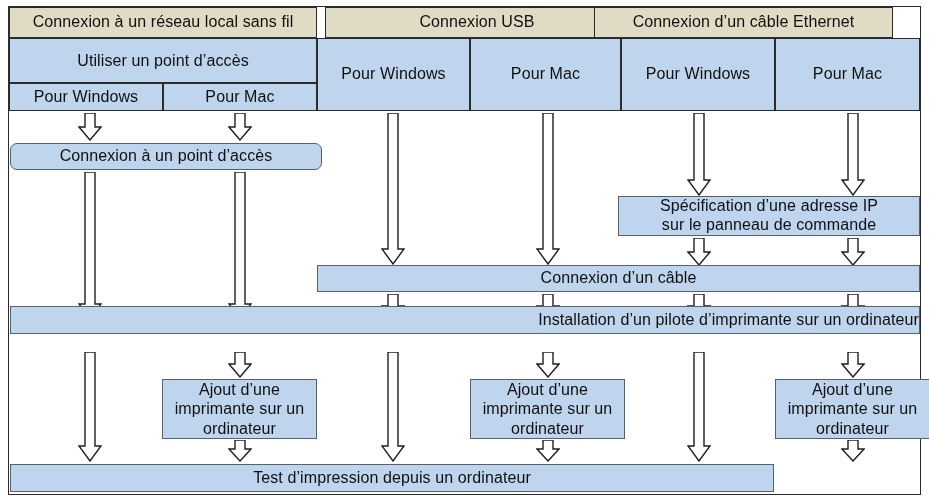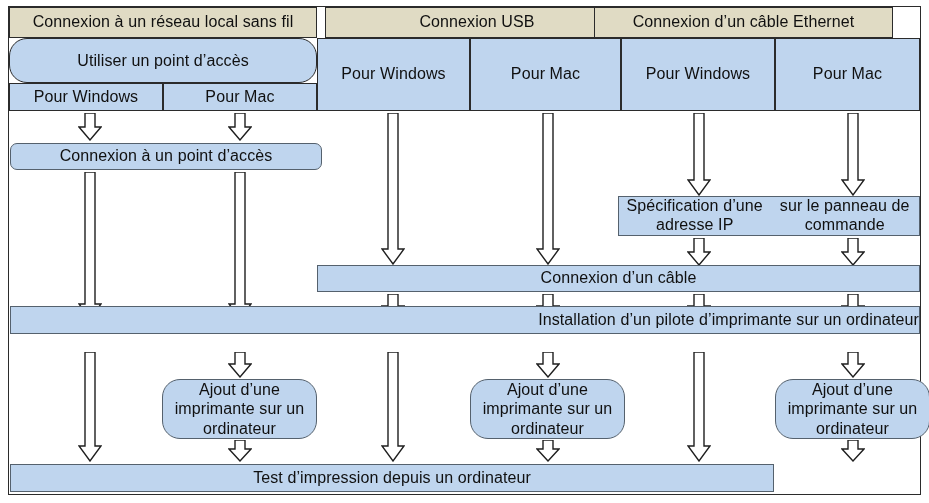--- a/index.html
+++ b/index.html
@@ -52,21 +52,21 @@
   }
   .step-blue {
     background: #bfd5ee;
     border: 1px solid #55616d;
   }
   
   .arrow {
     position: absolute;
   }
   .arrow svg { display: block; }
-  .lbl-2line { line-height: 1.2; border-radius: 18px; }
+  .lbl-2line { line-height: 1.2; }
 </style>
 </head>
 <body>
 
 <div id="canvas">
   <div class="frame"></div>
 
   <div class="box hdr-beige" style="left:9px; top:7px; width:308px; height:31px;">
     <span>Connexion à un réseau local sans fil</span>
   </div>
@@ -146,21 +146,21 @@
     <svg width="24" height="148" viewBox="0 0 24 148">
       <polygon points="7,0 17,0 17,132 23,132 12,147 1,132 7,132" fill="#ffffff" stroke="#1f1f1f" stroke-width="1.4"></polygon>
     </svg>
   </div>
   <div class="arrow" style="left:228px; top:172px; width:24px; height:148px;">
     <svg width="24" height="148" viewBox="0 0 24 148">
       <polygon points="7,0 17,0 17,132 23,132 12,147 1,132 7,132" fill="#ffffff" stroke="#1f1f1f" stroke-width="1.4"></polygon>
     </svg>
   </div>
 
-  <div class="box step-blue" style="left:618px; top:196px; width:302px; height:40px; flex-direction:row;">
+  <div class="box step-blue" style="left:618px; top:196px; width:302px; height:40px; flex-direction:column;">
     <span>Spécification d’une adresse IP</span>
     <span>sur le panneau de commande</span>
   </div>
 
   <div class="arrow" style="left:687px; top:238px; width:24px; height:28px;">
     <svg width="24" height="28" viewBox="0 0 24 28">
       <polygon points="7,0 17,0 17,14 23,14 12,27 1,14 7,14" fill="#ffffff" stroke="#1f1f1f" stroke-width="1.4"></polygon>
     </svg>
   </div>
   <div class="arrow" style="left:841px; top:238px; width:24px; height:28px;">

